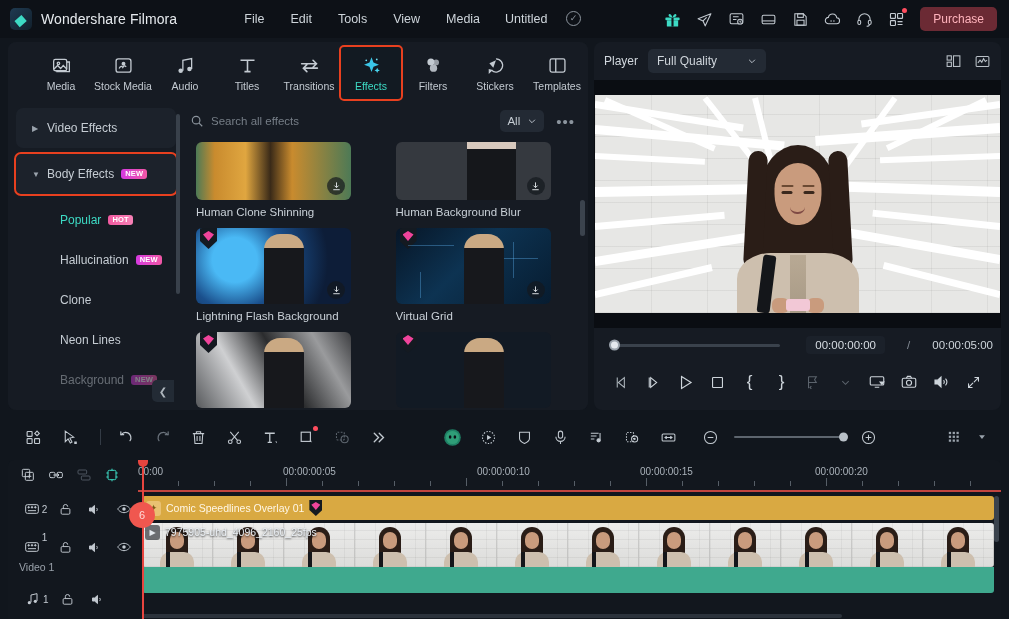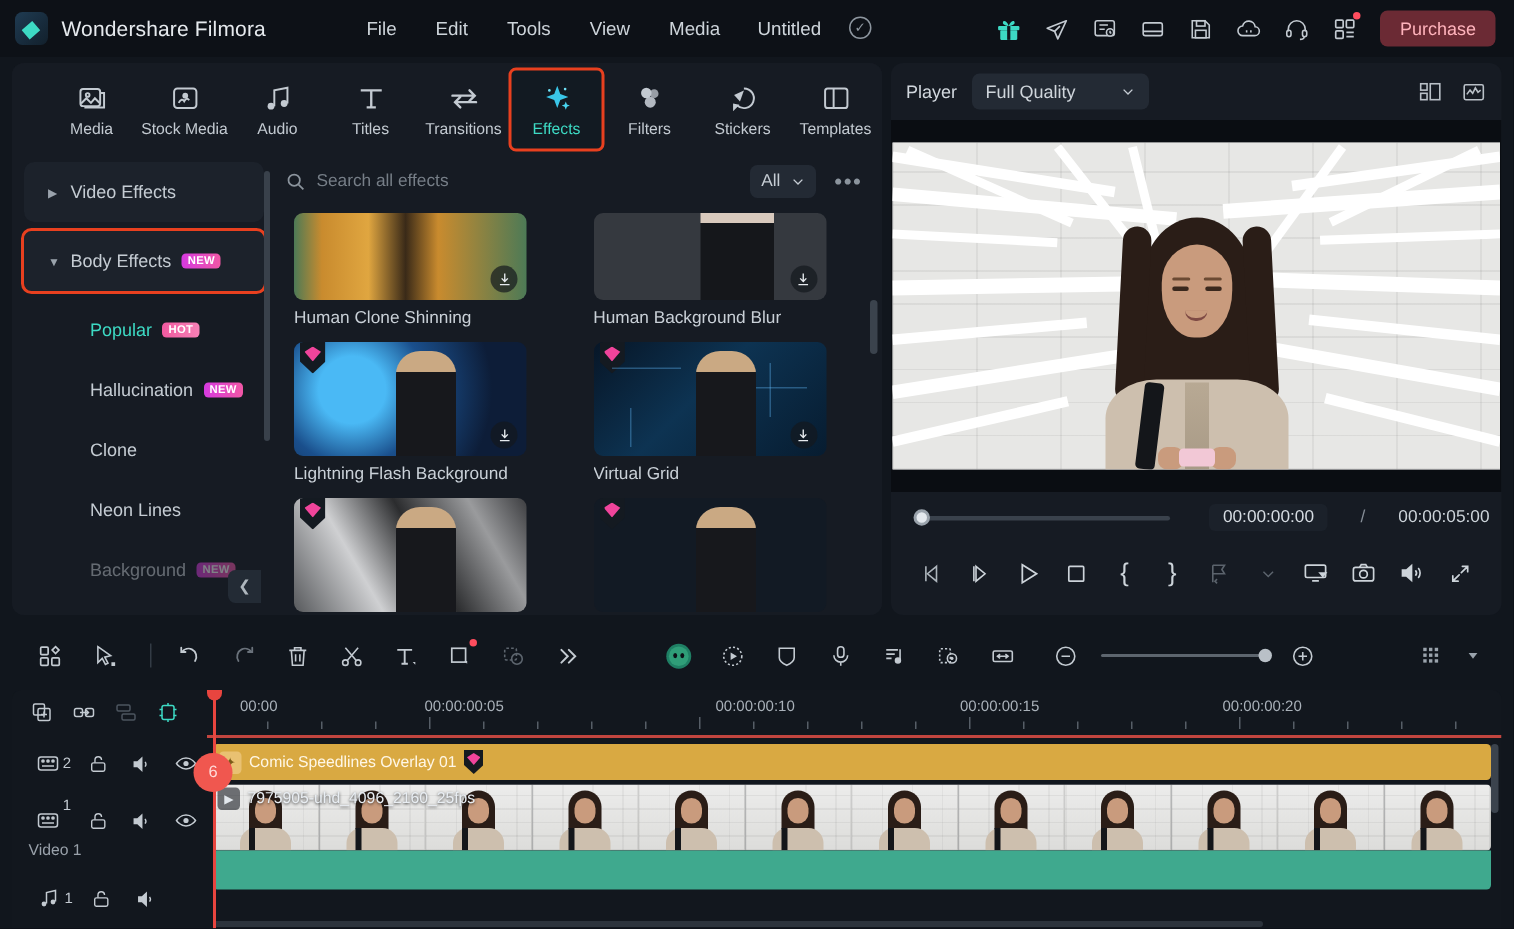--- a/index.html
+++ b/index.html
@@ -1117,21 +1117,21 @@
           <svg width="15" height="15" viewBox="0 0 24 24" fill="none" stroke="#c3cad1" stroke-width="1.5">
               <path d="M4 9.5h3.5L12 5.5v13L7.5 14.5H4z" fill="#c3cad1"></path>
               <path d="M15.5 9.5a4 4 0 010 5"></path>
             </svg>
         </span>
       </div>
     </div>
 
     <div class="tl-body">
       <div class="ruler">
-        <span class="rlabel" style="left:22px">00:00</span>
+        <span class="rlabel" style="left:0">00:00</span>
         <span class="rlabel" style="left:145px">00:00:00:05</span>
         <span class="rlabel" style="left:339px">00:00:00:10</span>
         <span class="rlabel" style="left:502px">00:00:00:15</span>
         <span class="rlabel" style="left:677px">00:00:00:20</span>
 
         <span class="rtick" style="left:4px;height:8px"></span>
         <span class="rtick" style="left:40px;height:5px"></span>
         <span class="rtick" style="left:76px;height:5px"></span>
         <span class="rtick" style="left:112px;height:5px"></span>
         <span class="rtick" style="left:148px;height:8px"></span>

